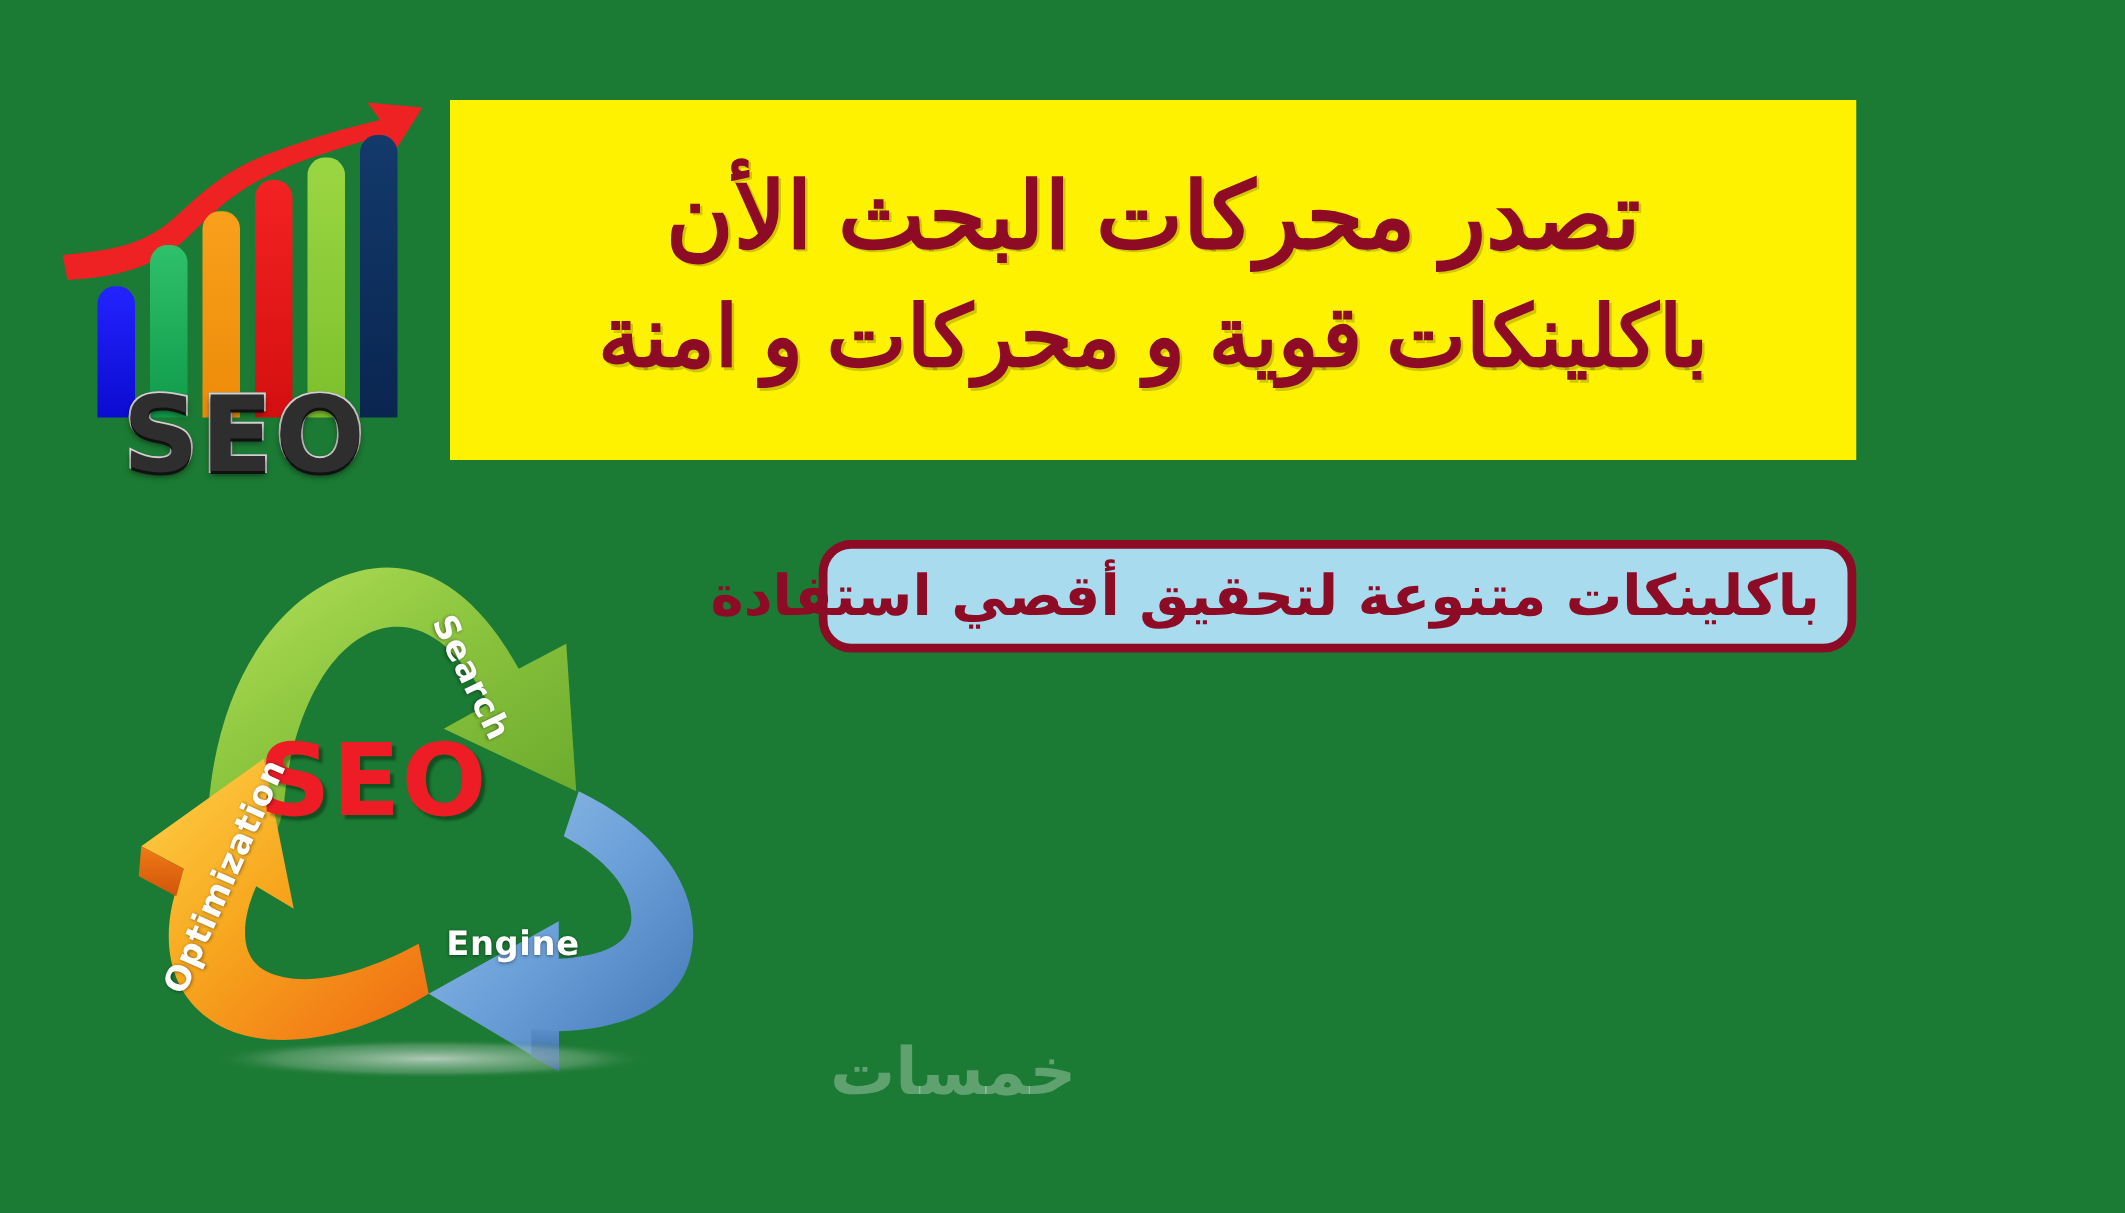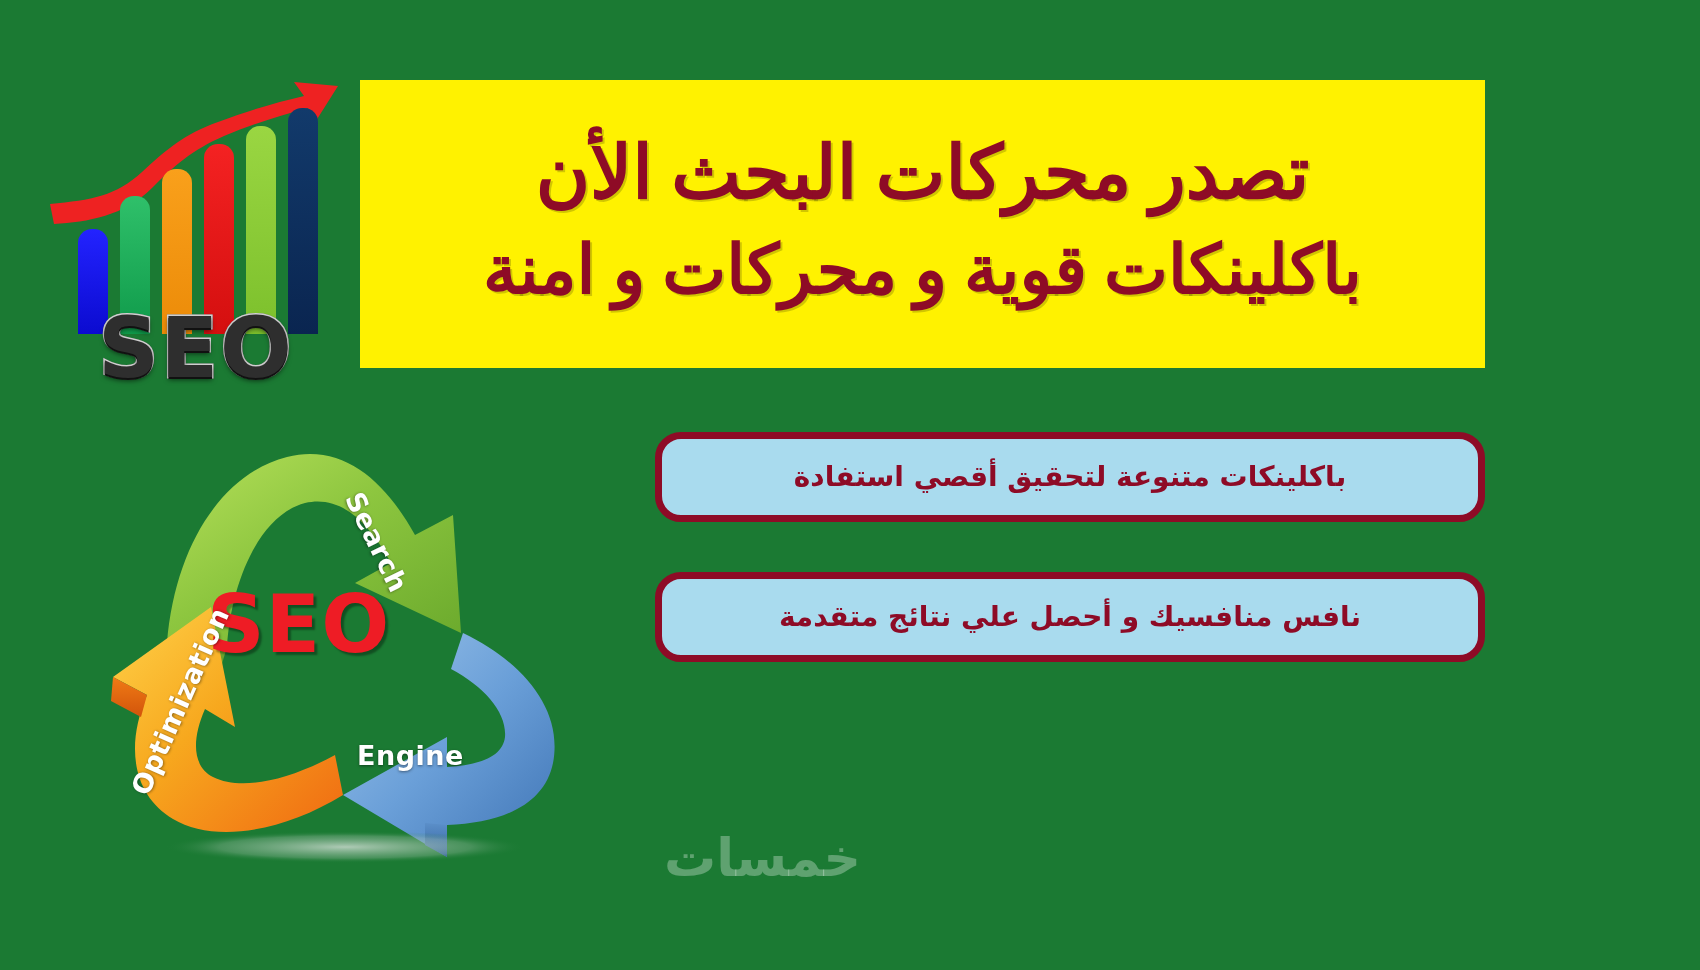--- a/index.html
+++ b/index.html
@@ -75,21 +75,21 @@
     align-items:center;
     justify-content:center;
     gap:10px;
     padding:6px 26px 14px;
   }
   #headline-banner .line{
     direction:rtl;
     width:100%;
     text-align:center;
     color:#8e0b26;
-    font-family:Liberation Serif, serif;
+    font-family:Liberation Sans, sans-serif;
     font-weight:bold;
     font-size:74px;
     line-height:1.22;
     white-space:nowrap;
     text-shadow:2px 2px 0 rgba(0,0,0,.18);
   }
   #headline-banner .line.l2{ font-size:68px; }
 
   
   #seo-cycle{
@@ -152,21 +152,21 @@
     justify-content:center;
     padding:0 22px;
   }
   .feature-box .txt{
     direction:rtl;
     width:100%;
     text-align:center;
     color:#8e0b26;
     font-family:"DejaVu Sans","Liberation Sans",sans-serif;
     font-weight:bold;
-    font-size:28px;
+    font-size:45px;
     line-height:1.2;
     white-space:nowrap;
   }
 
   
   #watermark{
     position:absolute;
     left:664px; top:832px;
     direction:rtl;
     font-family:"DejaVu Sans","Liberation Sans",sans-serif;
@@ -267,20 +267,17 @@
     <div class="cycle-seo">SEO</div>
     <div class="cycle-label lbl-search">Search</div>
     <div class="cycle-label lbl-optimization">Optimization</div>
     <div class="cycle-label lbl-engine">Engine</div>
   </div>
 
   <div id="feature-list">
     <div class="feature-box">
       <div class="txt">باكلينكات متنوعة لتحقيق أقصي استفادة</div>
     </div>
-    <div class="feature-box">
-      <div class="txt">نافس منافسيك و أحصل علي نتائج متقدمة</div>
-    </div>
   </div>
 
   <div id="watermark">خمسات</div>
 
 </div>
 
 </body></html>

